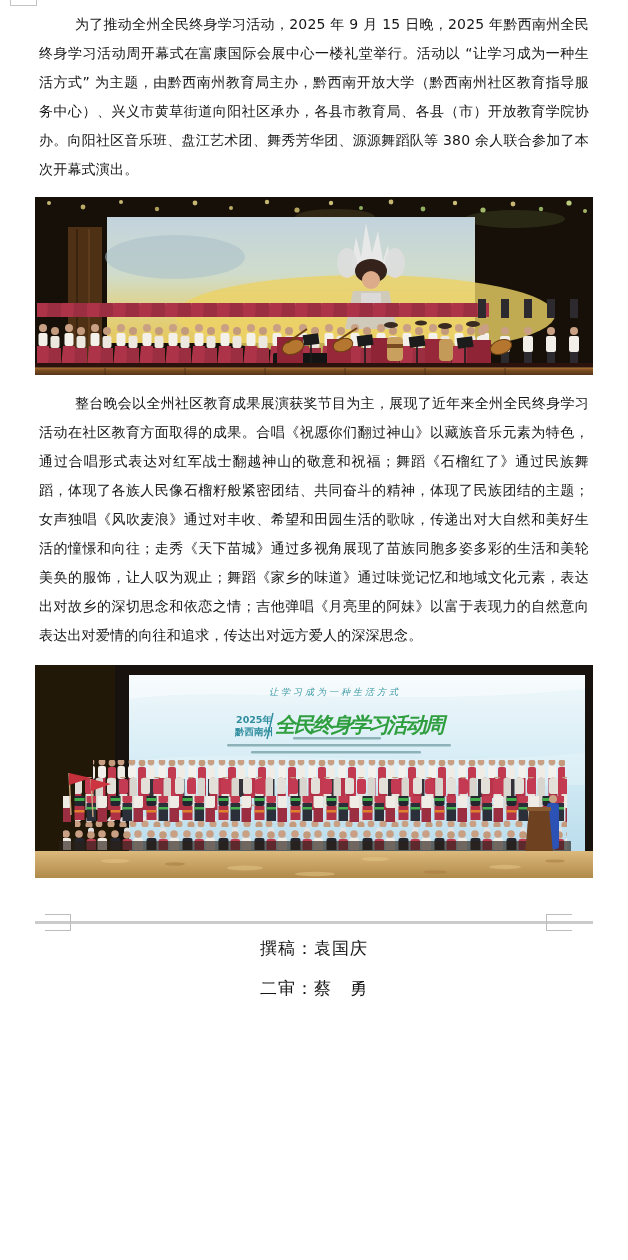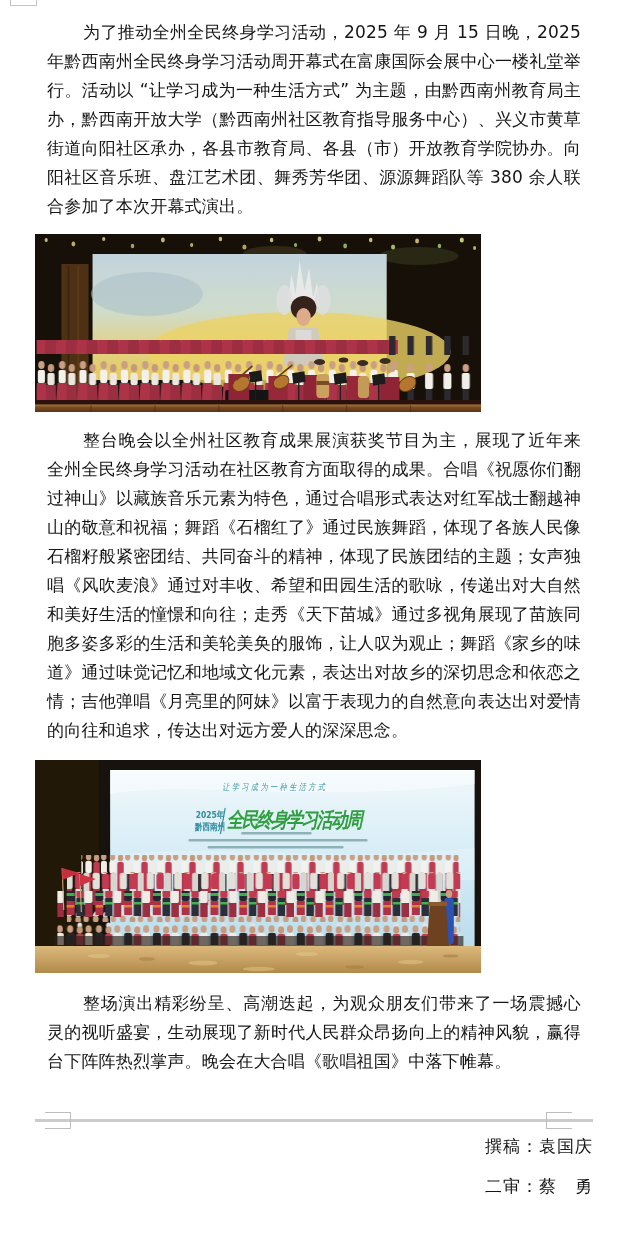--- a/index.html
+++ b/index.html
@@ -3,39 +3,39 @@
 <meta charset="utf-8">
 <style>
   html,body{margin:0;padding:0;}
   body{
     width:628px;height:1260px;overflow:hidden;background:#ffffff;
     font-family:"DejaVu Sans","Liberation Sans",sans-serif;
     color:#161616;position:relative;
   }
   .wrap{padding:0 35px;}
   .para{
-    font-size:17px;line-height:29px;margin:12px;
+    font-size:14px;line-height:29px;margin:4px;
     text-align:justify;text-indent:36px;word-break:break-all;
     letter-spacing:.2px;
   }
   .para.first{padding-top:6px;}
   figure{margin:0;}
-  .photo{display:block;width:446px;}
+  .photo{display:block;width:558px;}
   .photo1{height:178px;margin:13px 0 14px;}
   .photo2{height:213px;margin:15px 0 16px;}
   .photo svg{display:block;width:100%;height:100%;}
   
   .pagebreak{position:relative;height:3px;background:#cbcbcb;margin:43px 0 0;}
   .pb-bracket{position:absolute;width:25px;height:15px;top:-7px;background:transparent;}
   .pb-left{left:10px;border-top:1px solid #bdbdbd;border-bottom:1px solid #bdbdbd;border-right:1px solid #bdbdbd;}
   .pb-right{right:21px;border-top:1px solid #bdbdbd;border-bottom:1px solid #bdbdbd;border-left:1px solid #bdbdbd;}
   .top-fragment{position:absolute;top:0;left:10px;width:25px;height:5px;
     border-left:1px solid #c4c4c4;border-right:1px solid #c4c4c4;border-bottom:1px solid #c4c4c4;}
   .credits{margin-top:4px;text-align:right;font-size:17px;padding-right:0;}
-  .credit-line{line-height:40px;height:40px;letter-spacing:1px;}
+  .credit-line{line-height:40px;height:40px;letter-spacing:1px;text-align:center;}
 </style>
 </head>
 <body>
 
 <div class="top-fragment"></div>
 
 <div class="wrap">
 
   <p class="para first">为了推动全州全民终身学习活动，2025 年 9 月 15 日晚，2025 年黔西南州全民终身学习活动周开幕式在富康国际会展中心一楼礼堂举行。活动以 “让学习成为一种生活方式” 为主题，由黔西南州教育局主办，黔西南开放大学（黔西南州社区教育指导服务中心）、兴义市黄草街道向阳社区承办，各县市教育局、各县（市）开放教育学院协办。向阳社区音乐班、盘江艺术团、舞秀芳华团、源源舞蹈队等 380 余人联合参加了本次开幕式演出。</p>
 
@@ -260,21 +260,20 @@
         <ellipse cx="280" cy="209" rx="20" ry="2.2"></ellipse>
       </g>
       <g fill="#a87e42" opacity="0.6">
         <ellipse cx="140" cy="199" rx="10" ry="1.8"></ellipse>
           <ellipse cx="400" cy="207" rx="12" ry="1.8"></ellipse>
         <ellipse cx="520" cy="196" rx="10" ry="1.6"></ellipse>
       </g>
     </svg>
   </figure>
 
-  <p class="para">整场演出精彩纷呈、高潮迭起，为观众朋友们带来了一场震撼心灵的视听盛宴，生动展现了新时代人民群众昂扬向上的精神风貌，赢得台下阵阵热烈掌声。晚会在大合唱《歌唱祖国》中落下帷幕。</p>
 
   <div class="pagebreak">
     <div class="pb-bracket pb-left"></div>
     <div class="pb-bracket pb-right"></div>
   </div>
 
   <div class="credits">
     <div class="credit-line">撰稿：袁国庆</div>
     <div class="credit-line">二审：蔡　勇</div>
 

